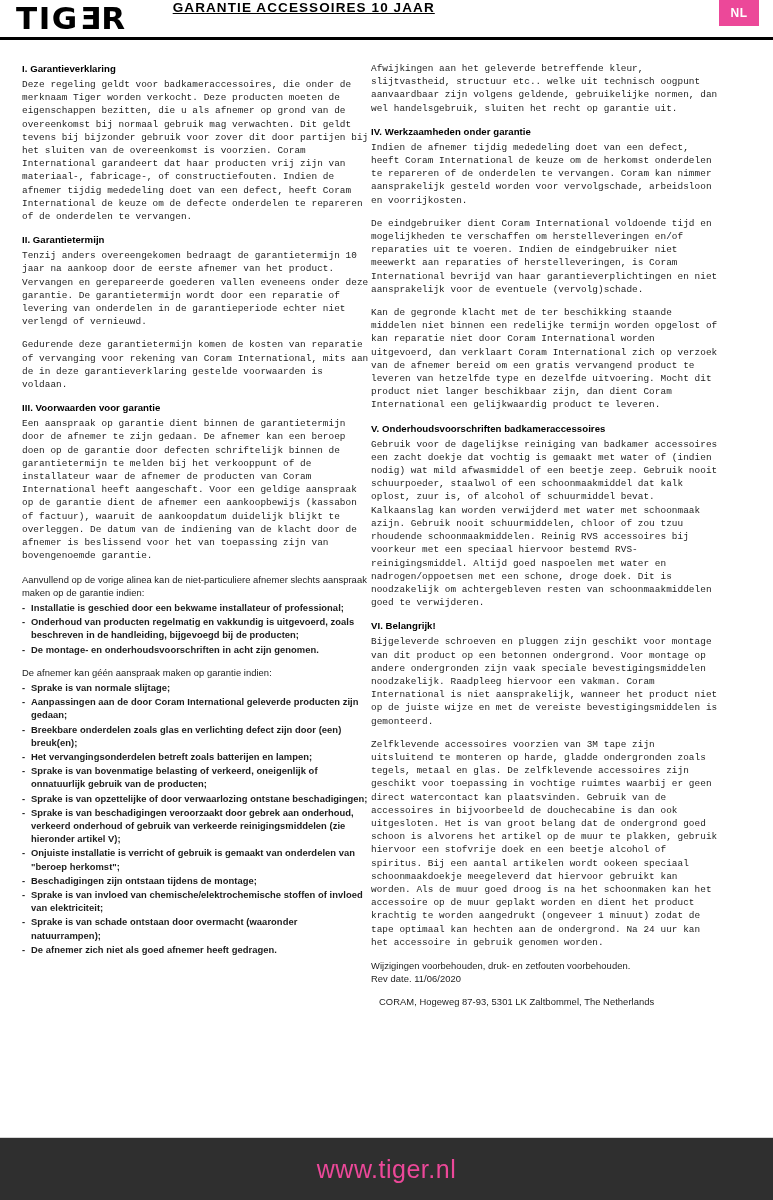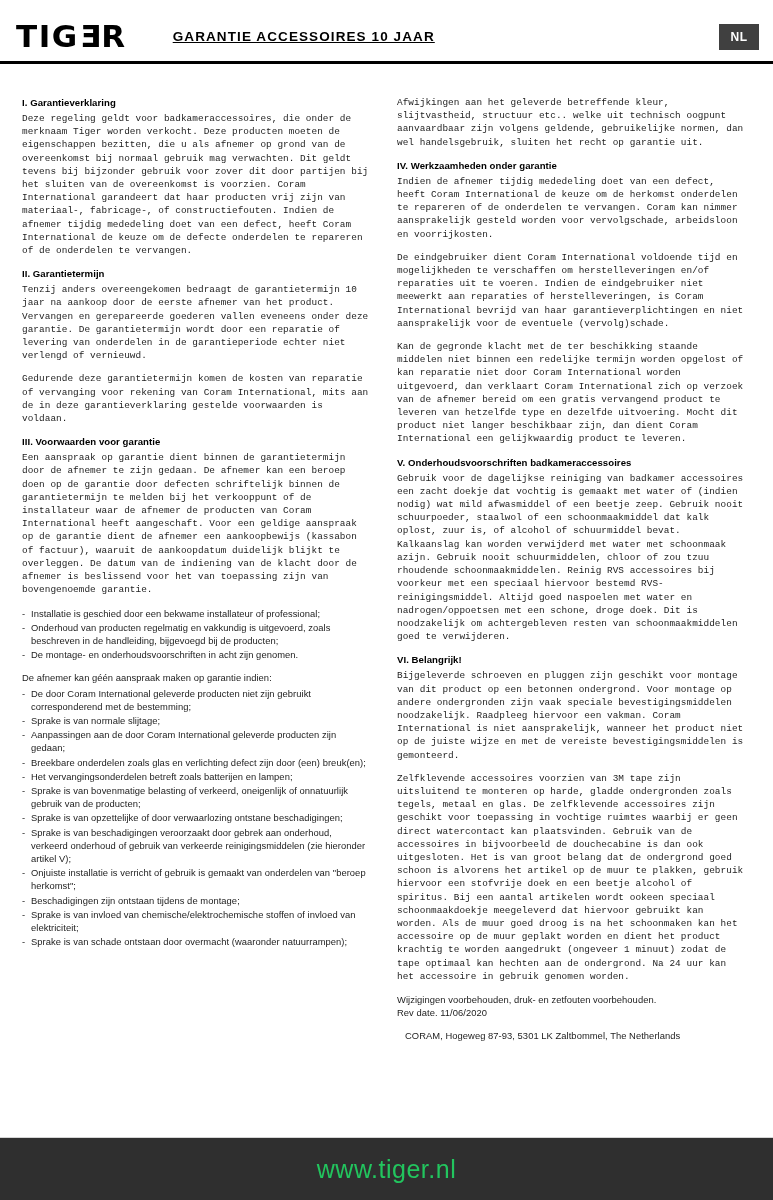--- a/index.html
+++ b/index.html
@@ -17,25 +17,24 @@
   .page {
     position: relative;
     width: 773px;
     height: 1200px;
     box-sizing: border-box;
   }
 
   
   .header {
     position: relative;
-    height: 64px;
+    height: 40px;
     border-bottom: 3px solid #000000;
     display: flex;
-    align-items: center;
-    padding: 12px 14px 0 16px;
+    padding: 0 14px 0 16px;
     box-sizing: border-box;
   }
   .logo {
     font-family: "DejaVu Sans", sans-serif;
     font-weight: bold;
     font-size: 31px;
     letter-spacing: 1.5px;
     color: #000;
     line-height: 1;
     display: flex;
@@ -51,35 +50,34 @@
     padding-left: 46px;
     font-size: 13.5px;
     font-weight: bold;
     letter-spacing: 1.1px;
     color: #000;
     text-decoration: underline;
   }
   .lang-badge {
     width: 40px;
     height: 26px;
-    background: #404040;
+    background: #ec4899;
     color: #fff;
     font-size: 12px;
     font-weight: bold;
     letter-spacing: .5px;
     display: flex;
     align-items: center;
     justify-content: center;
   }
 
   
   .content {
     display: flex;
-    gap: 26px;
-    padding: 32px 22px 0 22px;
+    padding: 22px 22px 0 22px;
     box-sizing: border-box;
     height: 1060px;
   }
   .col {
     width: 349px;
     font-size: 9.4px;
     line-height: 13.2px;
     color: #1c1c1c;
     letter-spacing: .05px;
   }
@@ -95,20 +93,21 @@
     text-align: left;
     font-family: Liberation Mono, monospace;
   }
   p.tight {
     margin: 0 0 2px 0;
   }
   ul.dash {
     list-style: none;
     margin: 0 2px 10px 0;
     padding: 0;
+    font-weight: bold;
   }
   ul.dash li {
     position: relative;
     padding-left: 9px;
     margin: 0 0 1px 0;
   }
   ul.dash li:before {
     content: "-";
     position: absolute;
     left: 0;
@@ -129,21 +128,21 @@
     left: 0;
     bottom: 0;
     width: 773px;
     height: 62px;
     background: #2f2f2f;
     display: flex;
     align-items: center;
     justify-content: center;
   }
   .bottombar .url {
-    color: #22c55e;
+    color: #ec4899;
     font-size: 25px;
     letter-spacing: .5px;
     font-family: "Liberation Sans", sans-serif;
   }
   .rule-top {
     position: absolute;
     left: 0;
     bottom: 62px;
     width: 773px;
     height: 0;
@@ -170,39 +169,40 @@
     <div class="col">
       <h2 class="sec">I. Garantieverklaring</h2>
       <p class="par">Deze regeling geldt voor badkameraccessoires, die onder de merknaam Tiger worden verkocht. Deze producten moeten de eigenschappen bezitten, die u als afnemer op grond van de overeenkomst bij normaal gebruik mag verwachten. Dit geldt tevens bij bijzonder gebruik voor zover dit door partijen bij het sluiten van de overeenkomst is voorzien. Coram International garandeert dat haar producten vrij zijn van materiaal-, fabricage-, of constructiefouten. Indien de afnemer tijdig mededeling doet van een defect, heeft Coram International de keuze om de defecte onderdelen te repareren of de onderdelen te vervangen.</p>
 
       <h2 class="sec">II. Garantietermijn</h2>
       <p class="par">Tenzij anders overeengekomen bedraagt de garantietermijn 10 jaar na aankoop door de eerste afnemer van het product. Vervangen en gerepareerde goederen vallen eveneens onder deze garantie. De garantietermijn wordt door een reparatie of levering van onderdelen in de garantieperiode echter niet verlengd of vernieuwd.</p>
       <p class="par">Gedurende deze garantietermijn komen de kosten van reparatie of vervanging voor rekening van Coram International, mits aan de in deze garantieverklaring gestelde voorwaarden is voldaan.</p>
 
       <h2 class="sec">III. Voorwaarden voor garantie</h2>
       <p class="par">Een aanspraak op garantie dient binnen de garantietermijn door de afnemer te zijn gedaan. De afnemer kan een beroep doen op de garantie door defecten schriftelijk binnen de garantietermijn te melden bij het verkooppunt of de installateur waar de afnemer de producten van Coram International heeft aangeschaft. Voor een geldige aanspraak op de garantie dient de afnemer een aankoopbewijs (kassabon of factuur), waaruit de aankoopdatum duidelijk blijkt te overleggen. De datum van de indiening van de klacht door de afnemer is beslissend voor het van toepassing zijn van bovengenoemde garantie.</p>
+      <p class="tight">Aanvullend op de vorige alinea kan de niet-particuliere afnemer slechts aanspraak maken op de garantie indien:</p>
       <ul class="dash">
         <li>Installatie is geschied door een bekwame installateur of professional;</li>
         <li>Onderhoud van producten regelmatig en vakkundig is uitgevoerd, zoals beschreven in de handleiding, bijgevoegd bij de producten;</li>
         <li>De montage- en onderhoudsvoorschriften in acht zijn genomen.</li>
       </ul>
       <p class="tight">De afnemer kan géén aanspraak maken op garantie indien:</p>
       <ul class="dash">
-        <li>De door Coram International geleverde producten niet zijn gebruikt corresponderend met de bestemming;</li>
         <li>Sprake is van normale slijtage;</li>
         <li>Aanpassingen aan de door Coram International geleverde producten zijn gedaan;</li>
         <li>Breekbare onderdelen zoals glas en verlichting defect zijn door (een) breuk(en);</li>
         <li>Het vervangingsonderdelen betreft zoals batterijen en lampen;</li>
         <li>Sprake is van bovenmatige belasting of verkeerd, oneigenlijk of onnatuurlijk gebruik van de producten;</li>
         <li>Sprake is van opzettelijke of door verwaarlozing ontstane beschadigingen;</li>
         <li>Sprake is van beschadigingen veroorzaakt door gebrek aan onderhoud, verkeerd onderhoud of gebruik van verkeerde reinigingsmiddelen (zie hieronder artikel V);</li>
         <li>Onjuiste installatie is verricht of gebruik is gemaakt van onderdelen van "beroep herkomst";</li>
         <li>Beschadigingen zijn ontstaan tijdens de montage;</li>
         <li>Sprake is van invloed van chemische/elektrochemische stoffen of invloed van elektriciteit;</li>
         <li>Sprake is van schade ontstaan door overmacht (waaronder natuurrampen);</li>
+        <li>De afnemer zich niet als goed afnemer heeft gedragen.</li>
       </ul>
     </div>
 
     <div class="col">
       <p class="par">Afwijkingen aan het geleverde betreffende kleur, slijtvastheid, structuur etc.. welke uit technisch oogpunt aanvaardbaar zijn volgens geldende, gebruikelijke normen, dan wel handelsgebruik, sluiten het recht op garantie uit.</p>
 
       <h2 class="sec">IV. Werkzaamheden onder garantie</h2>
       <p class="par">Indien de afnemer tijdig mededeling doet van een defect, heeft Coram International de keuze om de herkomst onderdelen te repareren of de onderdelen te vervangen. Coram kan nimmer aansprakelijk gesteld worden voor vervolgschade, arbeidsloon en voorrijkosten.</p>
       <p class="par">De eindgebruiker dient Coram International voldoende tijd en mogelijkheden te verschaffen om herstelleveringen en/of reparaties uit te voeren. Indien de eindgebruiker niet meewerkt aan reparaties of herstelleveringen, is Coram International bevrijd van haar garantieverplichtingen en niet aansprakelijk voor de eventuele (vervolg)schade.</p>
       <p class="par">Kan de gegronde klacht met de ter beschikking staande middelen niet binnen een redelijke termijn worden opgelost of kan reparatie niet door Coram International worden uitgevoerd, dan verklaart Coram International zich op verzoek van de afnemer bereid om een gratis vervangend product te leveren van hetzelfde type en dezelfde uitvoering. Mocht dit product niet langer beschikbaar zijn, dan dient Coram International een gelijkwaardig product te leveren.</p>

